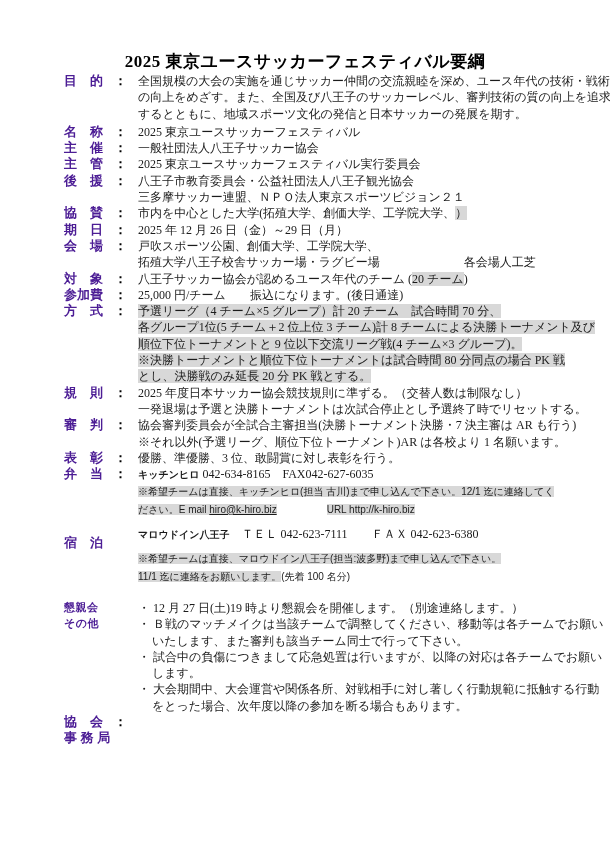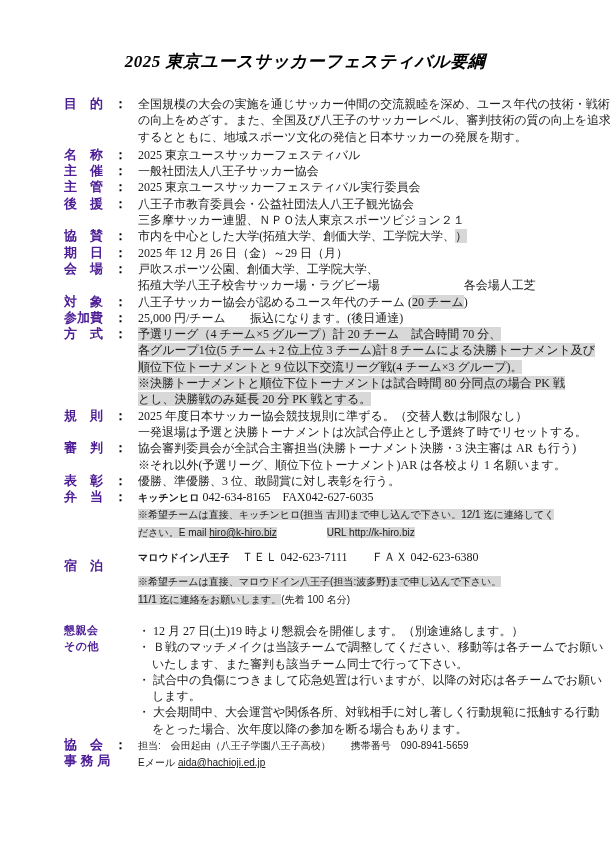--- a/index.html
+++ b/index.html
@@ -6,22 +6,20 @@
   .page{
     width:610px;height:862px;background:#ffffff;margin:0 auto;
     box-sizing:border-box;position:relative;overflow:hidden;
     font-family:"Liberation Serif","DejaVu Serif",serif;
     color:#1b1b1b;
   }
   .doc-title{
     padding-top:50px;text-align:center;
     font-family:"Liberation Serif","DejaVu Serif",serif;
     font-weight:700;font-size:17px;letter-spacing:.5px;color:#000;
-    margin-bottom:23px;
-    font-style:italic;
   }
   .doc-body{padding-left:64px;padding-right:28px;}
   .row{display:flex;align-items:flex-start;}
   .lblcol{width:50px;flex:none;}
   .coloncol{width:24px;flex:none;
     font-family:"Liberation Sans","DejaVu Sans",sans-serif;
     font-weight:700;font-size:13px;line-height:16.3px;color:#000;}
   .contentcol{flex:1;min-width:0;}
   .lbl{
     font-family:"Liberation Sans","DejaVu Sans",sans-serif;
@@ -162,21 +160,21 @@
           <div class="line"><span class="seg">2025 年度日本サッカー協会競技規則に準ずる。（交替人数は制限なし）</span></div>
           <div class="line"><span class="seg">一発退場は予選と決勝トーナメントは次試合停止とし予選終了時でリセットする。</span></div>
         </div>
       </div>
       <div class="row">
         <div class="lblcol">
           <div class="lbl">審　判</div>
         </div>
         <div class="coloncol">：</div>
         <div class="contentcol">
-          <div class="line"><span class="seg">協会審判委員会が全試合主審担当(決勝トーナメント決勝・3 決主審は AR も行う)</span></div>
+          <div class="line"><span class="seg">協会審判委員会が全試合主審担当(決勝トーナメント決勝・7 決主審は AR も行う)</span></div>
           <div class="line"><span class="seg">※それ以外(予選リーグ、順位下位トーナメント)AR は各校より 1 名願います。</span></div>
         </div>
       </div>
       <div class="row">
         <div class="lblcol">
           <div class="lbl">表　彰</div>
         </div>
         <div class="coloncol">：</div>
         <div class="contentcol">
           <div class="line"><span class="seg">優勝、準優勝、3 位、敢闘賞に対し表彰を行う。</span></div>
@@ -226,19 +224,15 @@
           <div class="line"><span class="seg">・ 大会期間中、大会運営や関係各所、対戦相手に対し著しく行動規範に抵触する行動</span></div>
           <div class="line ind"><span class="seg">をとった場合、次年度以降の参加を断る場合もあります。</span></div>
         </div>
       </div>
       <div class="row">
         <div class="lblcol">
           <div class="lbl">協　会</div>
           <div class="lbl">事 務 局</div>
         </div>
         <div class="coloncol">：</div>
-        <div class="contentcol">
-          <div class="line"><span class="seg g">担当:　会田起由（八王子学園八王子高校）　　携帯番号　090-8941-5659</span></div>
-          <div class="line"><span class="seg g">Eメール </span><span class="seg g u">aida@hachioji.ed.jp</span></div>
-        </div>
       </div>
     </div>
 </div>
 
 </body></html>

